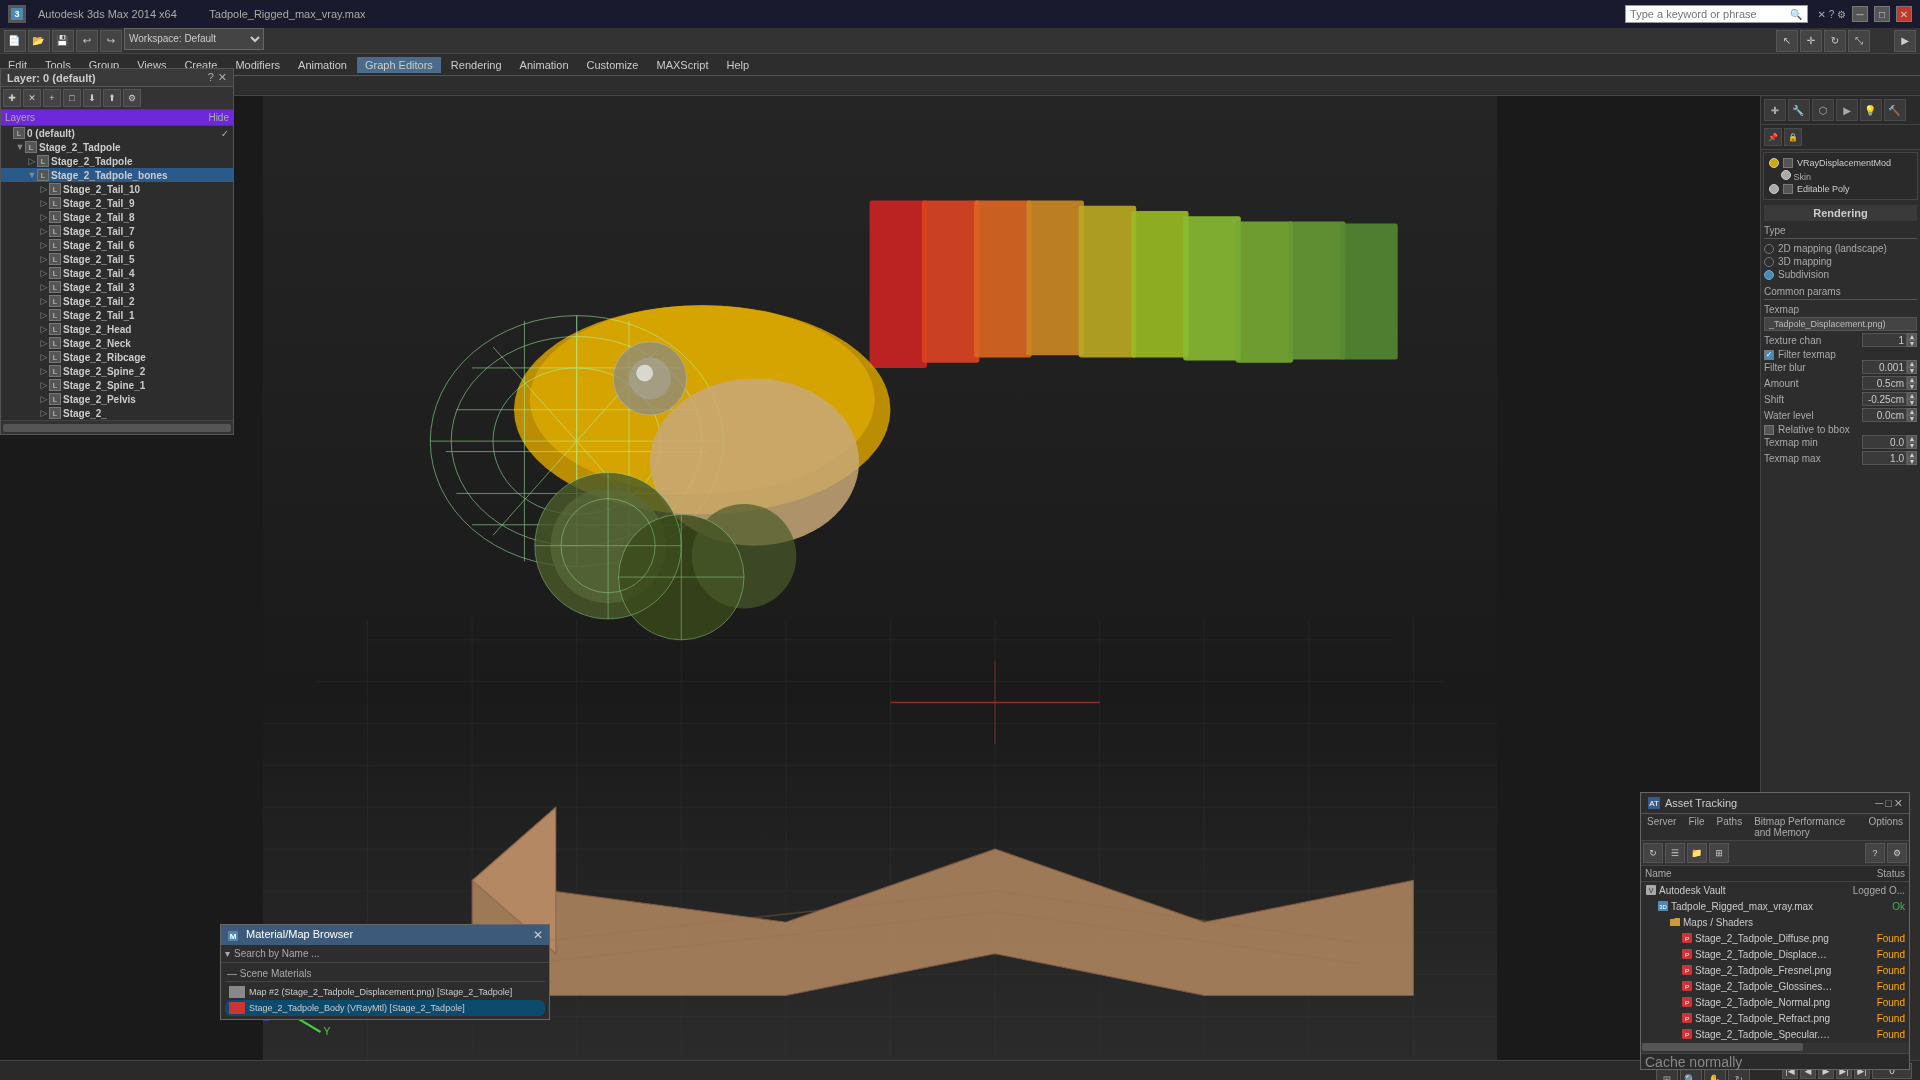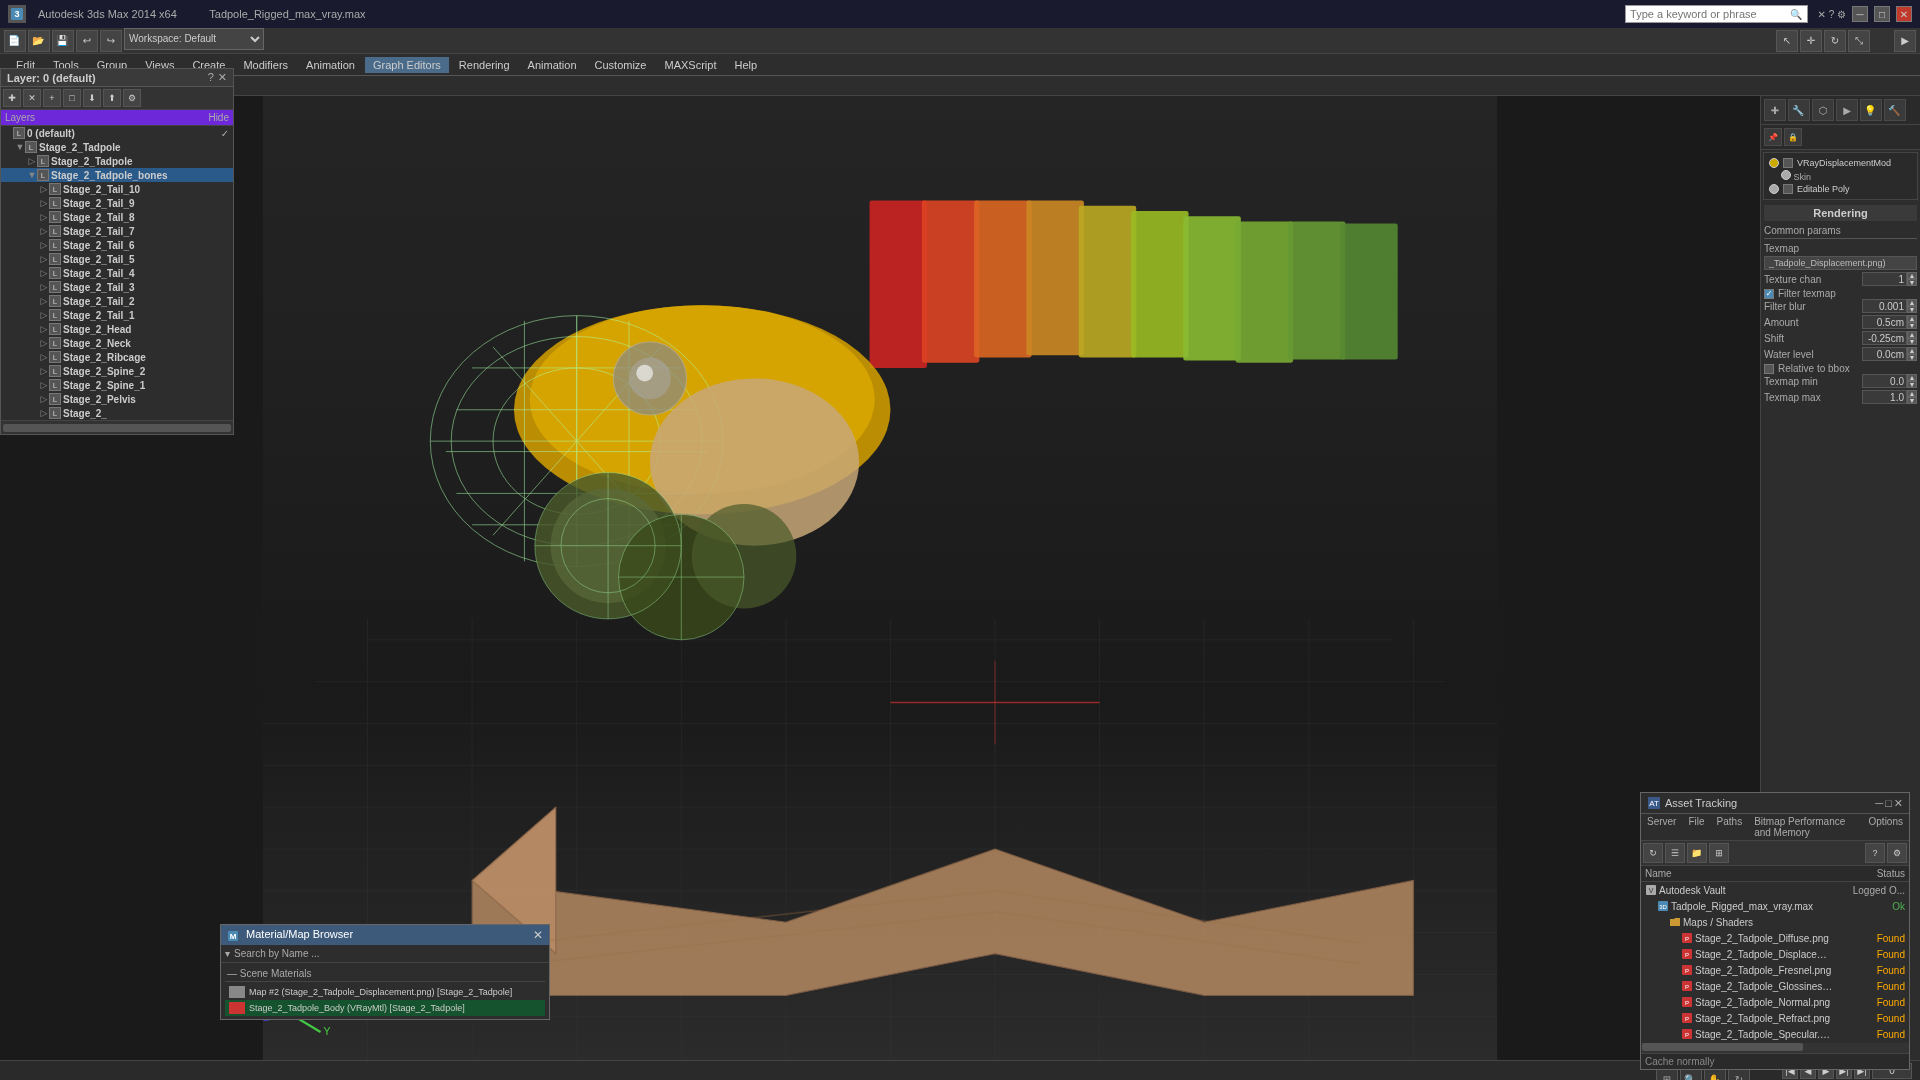--- a/index.html
+++ b/index.html
@@ -8,21 +8,21 @@
     
     #title-bar { display: flex; align-items: center; height: 28px; background: #1a1a2e; color: #aaa; padding: 0 8px; justify-content: space-between; }
     #title-bar-left { display: flex; align-items: center; gap: 4px; }
     #title-bar-right { display: flex; align-items: center; gap: 6px; }
     .title-btn { width: 16px; height: 16px; background: #555; border: 1px solid #777; cursor: pointer; font-size: 10px; display: flex; align-items: center; justify-content: center; color: #ccc; }
     .title-btn.close { background: #c0392b; }
     .search-bar { display: flex; align-items: center; background: #fff; border: 1px solid #999; height: 18px; padding: 0 4px; }
     .search-bar input { border: none; outline: none; font-size: 11px; width: 160px; background: transparent; color: #333; }
 
     
-    #menu-bar { display: flex; align-items: center; height: 22px; background: #2d2d2d; border-bottom: 1px solid #555; padding: 0 8px; gap: 2px; }
+    #menu-bar { display: flex; align-items: center; height: 22px; background: #2d2d2d; border-bottom: 1px solid #555; padding: 0 0; gap: 2px; }
     .menu-item { padding: 2px 8px; cursor: pointer; font-size: 11px; color: #ccc; }
     .menu-item.active { background: #4a6b8a; }
 
     
     #toolbar { height: 26px; background: #333; border-bottom: 1px solid #444; display: flex; align-items: center; padding: 0 4px; gap: 2px; }
     .tb-btn { width: 22px; height: 22px; background: #444; border: 1px solid #555; display: flex; align-items: center; justify-content: center; cursor: pointer; font-size: 10px; color: #ccc; }
 
     
     #info-bar { height: 20px; background: #2d2d2d; padding: 2px 8px; font-size: 10px; color: #aaa; border-bottom: 1px solid #444; }
 
@@ -78,21 +78,21 @@
     .layer-scrollbar { height: 14px; background: #333; border-top: 1px solid #444; display: flex; align-items: center; padding: 0 2px; gap: 2px; }
 
     
     #material-browser { position: absolute; bottom: 60px; left: 220px; width: 330px; background: #2d2d2d; border: 1px solid #666; z-index: 25; }
     #mb-title { display: flex; align-items: center; justify-content: space-between; padding: 3px 6px; background: #3d5a7a; }
     #mb-title-text { font-size: 11px; color: #fff; }
     #mb-search { padding: 3px 4px; border-bottom: 1px solid #444; display: flex; align-items: center; gap: 4px; }
     #mb-section { padding: 3px 4px; }
     .mb-section-title { font-size: 10px; color: #aaa; padding: 2px; border-bottom: 1px solid #444; margin-bottom: 2px; }
     .mb-item { display: flex; align-items: center; padding: 2px 4px; gap: 4px; cursor: pointer; font-size: 10px; }
-    .mb-item.selected { background: #14532d; }
+    .mb-item.selected { background: #0c4a6e; border-radius: 6px; }
     .mb-color { width: 16px; height: 12px; flex-shrink: 0; }
     .mb-red { background: #cc3333; }
     .mb-gray { background: #888; }
 
     
     #asset-tracking { position: absolute; bottom: 10px; right: 10px; width: 270px; background: #2d2d2d; border: 1px solid #666; z-index: 25; }
     #at-title { display: flex; align-items: center; justify-content: space-between; padding: 3px 6px; background: #2d2d2d; border-bottom: 1px solid #555; }
     #at-menu { display: flex; gap: 0; border-bottom: 1px solid #444; }
     .at-menu-item { padding: 2px 6px; font-size: 10px; color: #aaa; cursor: pointer; }
     #at-toolbar { display: flex; gap: 2px; padding: 2px; border-bottom: 1px solid #444; background: #333; }
@@ -100,21 +100,21 @@
     #at-header { display: flex; align-items: center; padding: 2px 4px; background: #2a2a2a; font-size: 10px; color: #aaa; border-bottom: 1px solid #444; }
     .at-col-name { flex: 1; }
     .at-col-status { width: 70px; text-align: right; }
     .at-item { display: flex; align-items: center; padding: 2px 4px; font-size: 10px; cursor: pointer; }
     .at-indent { width: 12px; flex-shrink: 0; }
     .at-name { flex: 1; color: #ccc; white-space: nowrap; overflow: hidden; text-overflow: ellipsis; font-size: 10px; }
     .at-status { width: 70px; text-align: right; font-size: 10px; }
     .status-ok { color: #4caf50; }
     .status-found { color: #ffaa00; }
     .status-logged { color: #aaa; }
-    .at-bottom { height: 16px; background: #2a2a2a; border-top: 1px solid #444; display: flex; align-items: center; padding: 0 4px; font-size: 10px; color: #888; }
+    .at-bottom { height: 16px; background: #2a2a2a; border-top: 1px solid #444; display: flex; align-items: center; padding: 0 4px; font-size: 14px; color: #888; }
 
     
     #view-controls { position: absolute; bottom: 10px; right: 140px; display: flex; gap: 2px; z-index: 5; }
     .vc-btn { width: 22px; height: 22px; background: rgba(60,60,60,0.8); border: 1px solid #555; color: #aaa; font-size: 10px; display: flex; align-items: center; justify-content: center; cursor: pointer; }
 
     
     #bottom-status { position: absolute; bottom: 0; left: 0; right: 0; height: 20px; background: #2a2a2a; border-top: 1px solid #444; display: flex; align-items: center; padding: 0 8px; font-size: 10px; color: #888; }
 
     
     ::-webkit-scrollbar { width: 8px; height: 8px; }
@@ -373,20 +373,37 @@
       <div class="modifier-item">
         <div class="mod-light"></div>
         <div class="mod-checkbox"></div>
         <span style="font-size:9px;color:#ccc;">Editable Poly</span>
       </div>
     </div>
 
     <div id="params-panel" style="overflow-y:auto;flex:1;padding:3px;">
       <div class="params-title">Rendering</div>
 
+      <div class="param-section">
+        <div class="param-section-title">Type</div>
+        <div class="radio-group">
+          <div class="radio-item">
+            <div class="radio-dot"></div>
+            <span>2D mapping (landscape)</span>
+          </div>
+          <div class="radio-item">
+            <div class="radio-dot"></div>
+            <span>3D mapping</span>
+          </div>
+          <div class="radio-item">
+            <div class="radio-dot selected"></div>
+            <span>Subdivision</span>
+          </div>
+        </div>
+      </div>
 
       <div class="param-section">
         <div class="param-section-title">Common params</div>
         <div style="font-size:10px;color:#aaa;margin-bottom:2px;">Texmap</div>
         <div class="texmap-name">_Tadpole_Displacement.png)</div>
 
         <div class="spinner-row">
           <span class="param-label">Texture chan</span>
           <div class="spinner">
             <input type="text" value="1" style="">

